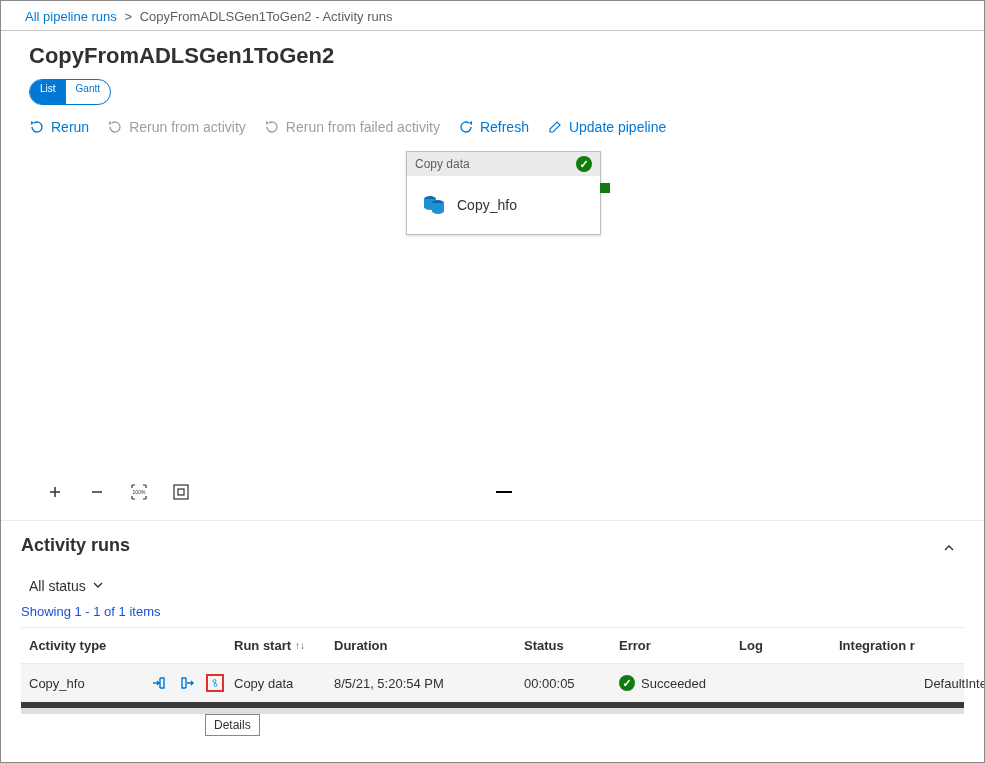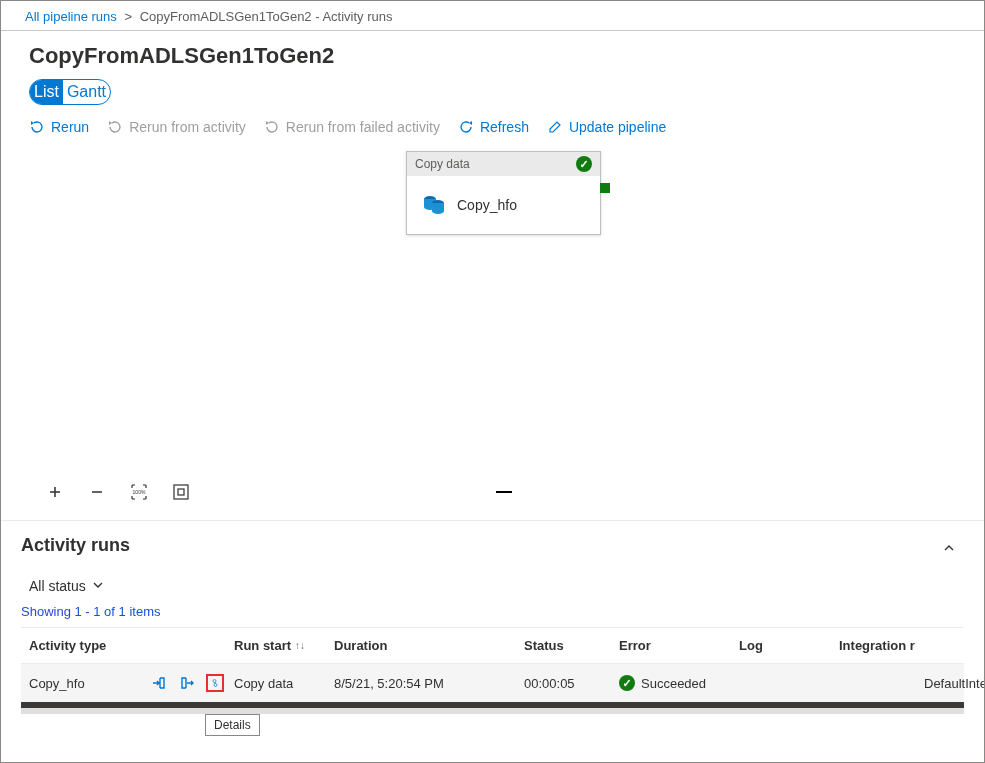--- a/index.html
+++ b/index.html
@@ -37,22 +37,22 @@
   
   .view-toggle {
     display: inline-flex;
     border: 1px solid #0078d4;
     border-radius: 16px;
     overflow: hidden;
     margin: 0 0 10px 28px;
     height: 26px;
   }
   .view-toggle > div {
-    padding: 3px 4px;
-    font-size: 16px;
+    padding: 3px 10px;
+    font-size: 10px;
     color: #0078d4;
     cursor: pointer;
   }
   .view-toggle .active { background: #0078d4; color: #fff; }
 
   
   .toolbar {
     display: flex;
     align-items: center;
     gap: 18px;

